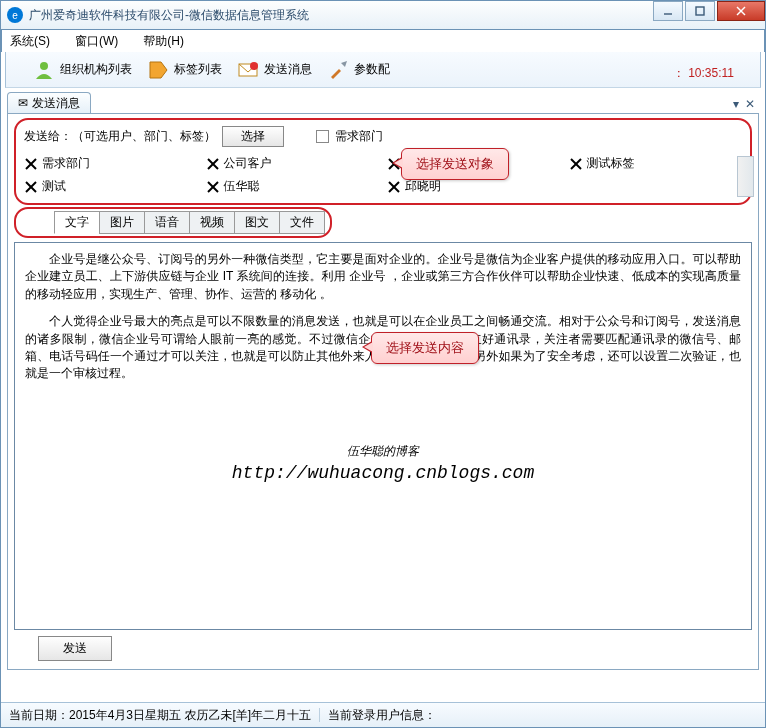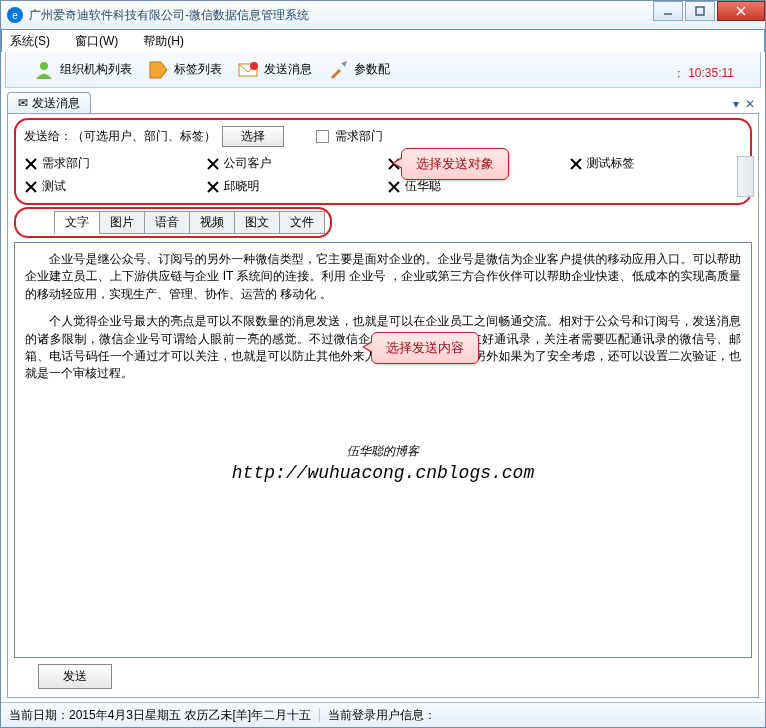--- a/index.html
+++ b/index.html
@@ -65,21 +65,21 @@
 .callout.c1::after { content:""; position:absolute; left:-8px; top:9px; width:0;height:0; border-top:5px solid transparent; border-bottom:5px solid transparent; border-right:9px solid #ffd8d8; }
 .callout.c2 { top:244px; left:370px; }
 .callout.c2::before { left:-10px; top:8px; border-top:6px solid transparent; border-bottom:6px solid transparent; border-right:10px solid #c02028; }
 .callout.c2::after { content:""; position:absolute; left:-8px; top:9px; width:0;height:0; border-top:5px solid transparent; border-bottom:5px solid transparent; border-right:9px solid #ffd8d8; }
 
 
 .send-row { padding:6px 0 2px 24px; }
 .send-btn { padding:3px 24px; border:1px solid #888; background:linear-gradient(#fefefe,#e6e6e6); }
 
 
-.statusbar { height:20px; border-top:1px solid #a6c1d8; background:linear-gradient(#f7fbff,#e6f0f8); display:flex; align-items:center; padding:12px 8px; gap:4px; }
+.statusbar { height:20px; border-top:1px solid #a6c1d8; background:linear-gradient(#f7fbff,#e6f0f8); display:flex; align-items:center; padding:12px 8px; gap:4px;margin-top:28px; }
 .status-sep { flex:0 0 1px; height:14px; background:#bcd0e0; margin:0 4px; }
 .status-cell2 { flex:1; }
 </style>
 </head>
 <body>
 
 <div class="titlebar">
   <div class="app-icon">e</div>
   <div class="title-text">广州爱奇迪软件科技有限公司-微信数据信息管理系统</div>
   <div class="win-btns">
@@ -221,30 +221,30 @@
               </span>
               <span>测试</span>
             </div>
             <div class="tag-item">
               <span class="tag-x">
                 <svg width="12" height="12">
                   <line x1="1" y1="1" x2="11" y2="11"></line>
                   <line x1="11" y1="1" x2="1" y2="11"></line>
                 </svg>
               </span>
+              <span>伍华聪</span>
+            </div>
+            <div class="tag-item">
+              <span class="tag-x">
+                <svg width="12" height="12">
+                  <line x1="1" y1="1" x2="11" y2="11"></line>
+                  <line x1="11" y1="1" x2="1" y2="11"></line>
+                </svg>
+              </span>
               <span>邱晓明</span>
-            </div>
-            <div class="tag-item">
-              <span class="tag-x">
-                <svg width="12" height="12">
-                  <line x1="1" y1="1" x2="11" y2="11"></line>
-                  <line x1="11" y1="1" x2="1" y2="11"></line>
-                </svg>
-              </span>
-              <span>伍华聪</span>
             </div>
           </div>
         <div class="side-scroll"></div>
       </div>
 
       <div>
         <span class="content-tabs-wrap">
           <span class="content-tabs" id="content-tabs">
               <span class="ctab first">文字</span>
               <span class="ctab">图片</span>

